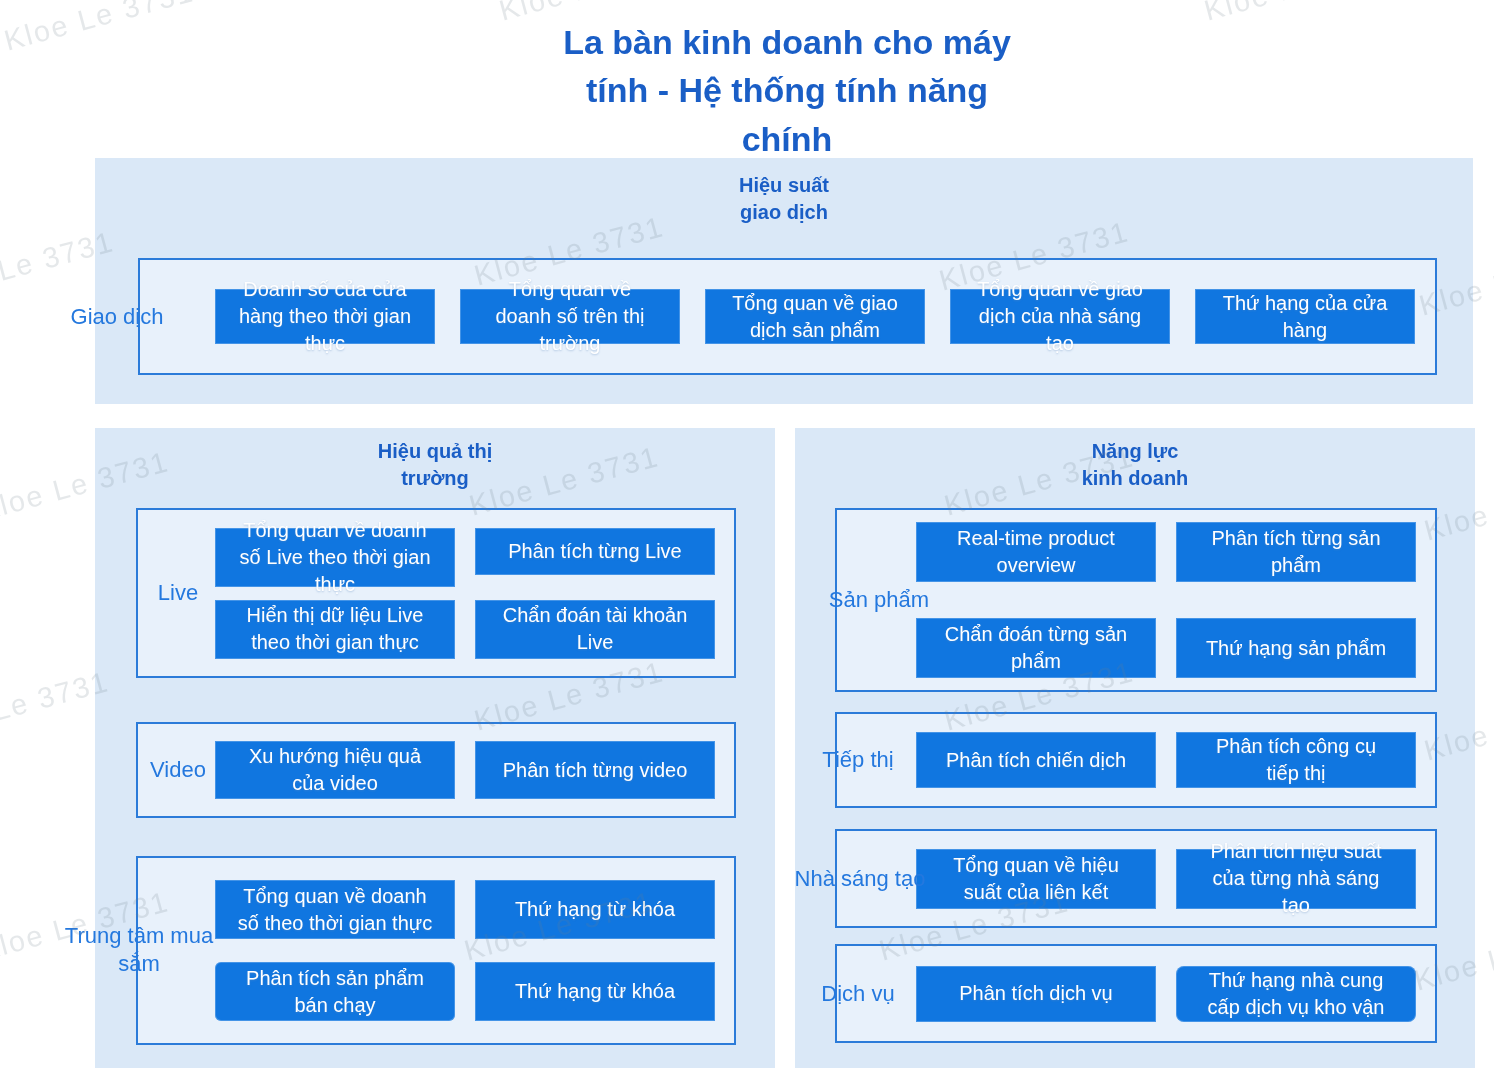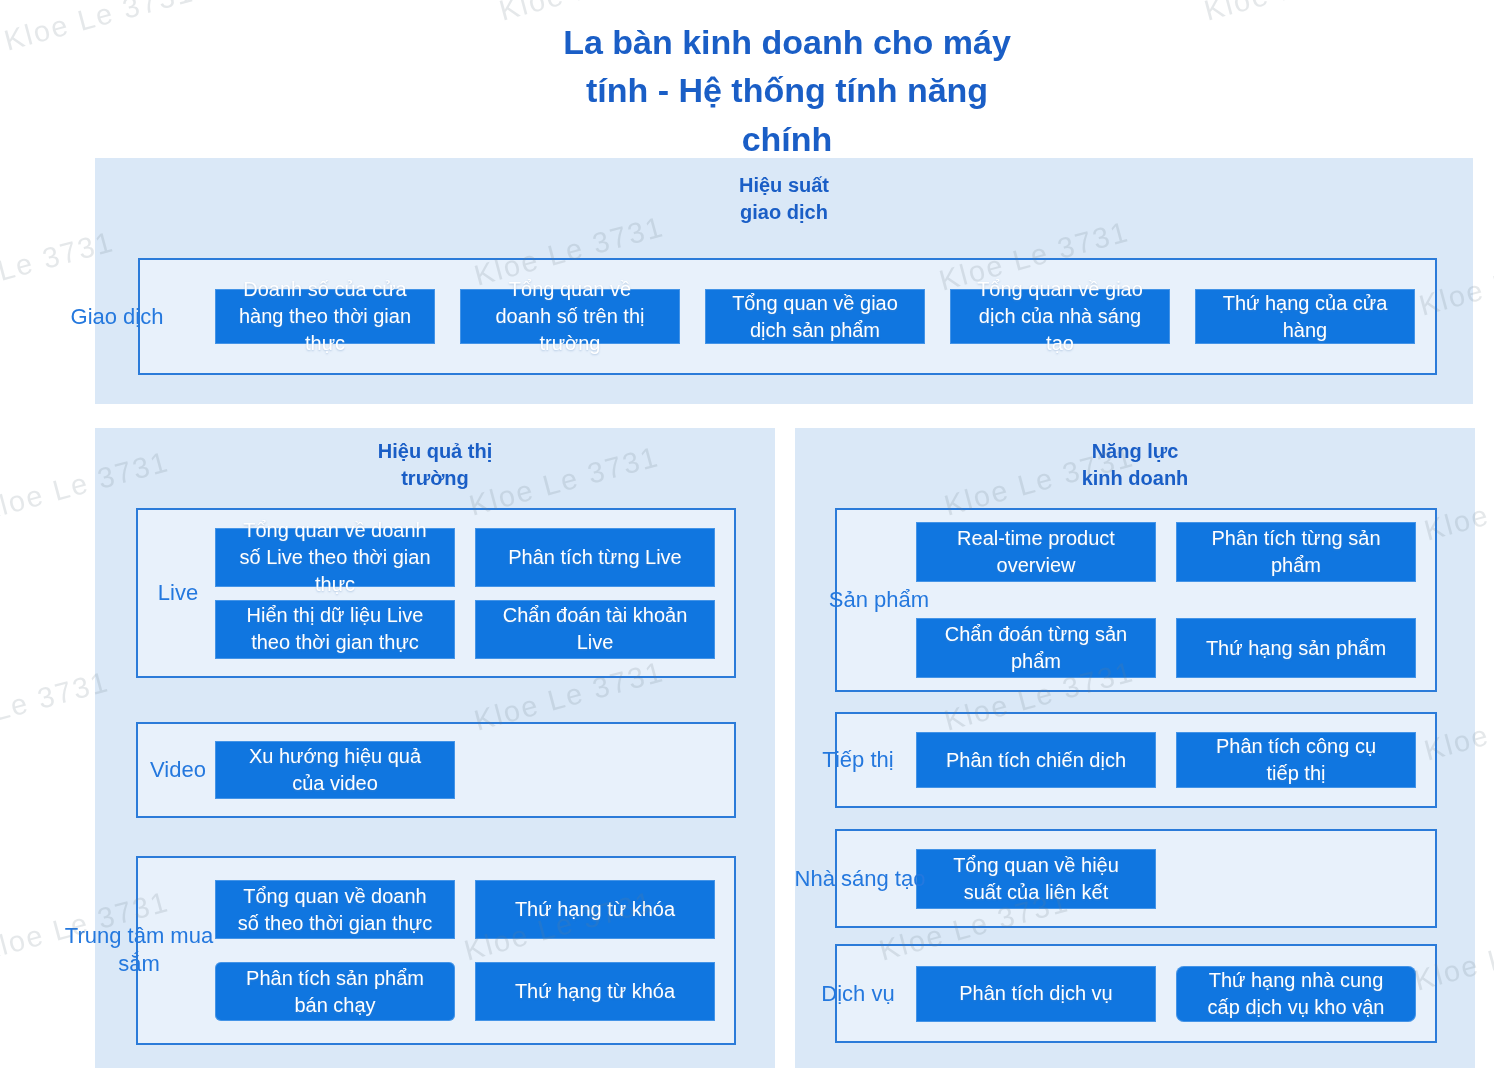--- a/index.html
+++ b/index.html
@@ -95,29 +95,30 @@
           </div>
         </div>
       </section>
       <section class="panel" style="left: 95px; top: 428px; width: 680px; height: 640px;">
         <h2 class="section-title" style="top: 10px;">Hiệu quả thị
 trường</h2>
         <div class="group" style="left: 41px; top: 80px; width: 600px; height: 170px; padding-left: 77px;">
           <div class="row-label" style="left: -45px;">Live</div>
           <div class="btn-grid" style="grid-template-columns: repeat(2, 240px); gap: 13px 20px;">
             <div class="btn" style="width: 240px; height: 59px; padding: 17px 22px;">Tổng quan về doanh số Live theo thời gian thực</div>
-            <div class="btn" style="width: 240px; height: 59px; padding: 0px 12px;">Phân tích từng Live</div>
+            <div class="btn" style="width: 240px; height: 47px; padding: 0px 12px;">Phân tích từng Live</div>
             <div class="btn" style="width: 240px; height: 59px; padding: 0px 22px;">Hiển thị dữ liệu Live theo thời gian thực</div>
             <div class="btn" style="width: 240px; height: 59px; padding: 0px 22px;">Chẩn đoán tài khoản Live</div>
           </div>
         </div>
         <div class="group" style="left: 41px; top: 294px; width: 600px; height: 96px; padding-left: 77px;">
           <div class="row-label" style="left: -45px;">Video</div>
           <div class="btn-grid" style="grid-template-columns: repeat(2, 240px); gap: 13px 20px;">
             <div class="btn" style="width: 240px; height: 58px; padding: 0px 22px;">Xu hướng hiệu quả của video</div>
+            <div class="btn" style="width: 240px; height: 58px; padding: 0px 22px;">Phân tích từng video</div>
           </div>
         </div>
         <div class="group" style="left: 41px; top: 428px; width: 600px; height: 189px; padding-left: 77px;">
           <div class="row-label" style="left: -84px;">Trung tâm mua sắm</div>
           <div class="btn-grid" style="grid-template-columns: repeat(2, 240px); gap: 23px 20px;">
             <div class="btn" style="width: 240px; height: 59px; padding: 0px 22px;">Tổng quan về doanh số theo thời gian thực</div>
             <div class="btn" style="width: 240px; height: 59px; padding: 0px 22px;">Thứ hạng từ khóa</div>
             <div class="btn" style="width: 240px; height: 59px; padding: 16px 22px; border-radius: 6px;">Phân tích sản phẩm bán chạy</div>
             <div class="btn" style="width: 240px; height: 59px; padding: 0px 22px;">Thứ hạng từ khóa</div>
           </div>
@@ -139,20 +140,21 @@
           <div class="row-label" style="left: -64px;">Tiếp thị</div>
           <div class="btn-grid" style="grid-template-columns: repeat(2, 240px); gap: 0px 20px;">
             <div class="btn" style="width: 240px; height: 56px; padding: 0px 22px;">Phân tích chiến dịch</div>
             <div class="btn" style="width: 240px; height: 56px; padding: 0px 22px;">Phân tích công cụ tiếp thị</div>
           </div>
         </div>
         <div class="group" style="left: 40px; top: 401px; width: 602px; height: 99px; padding-left: 79px;">
           <div class="row-label" style="left: -62px;">Nhà sáng tạo</div>
           <div class="btn-grid" style="grid-template-columns: repeat(2, 240px); gap: 0px 20px;">
             <div class="btn" style="width: 240px; height: 60px; padding: 0px 22px;">Tổng quan về hiệu suất của liên kết</div>
+            <div class="btn" style="width: 240px; height: 60px; padding: 0px 22px;">Phân tích hiệu suất của từng nhà sáng tạo</div>
           </div>
         </div>
         <div class="group" style="left: 40px; top: 516px; width: 602px; height: 99px; padding-left: 79px;">
           <div class="row-label" style="left: -64px;">Dịch vụ</div>
           <div class="btn-grid" style="grid-template-columns: repeat(2, 240px); gap: 0px 20px;">
             <div class="btn" style="width: 240px; height: 56px; padding: 0px 22px;">Phân tích dịch vụ</div>
             <div class="btn" style="width: 240px; height: 56px; padding: 0px 22px; border-radius: 8px;">Thứ hạng nhà cung cấp dịch vụ kho vận</div>
           </div>
         </div>
       </section>

